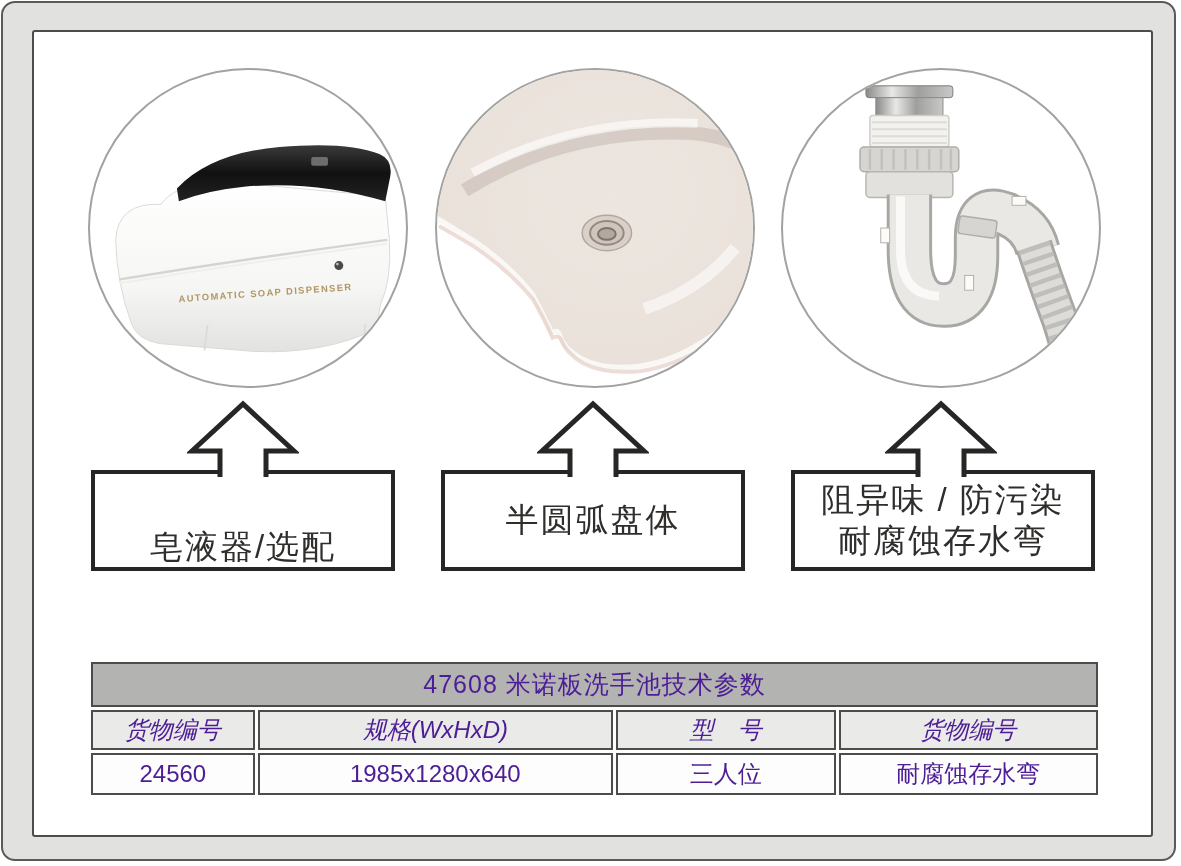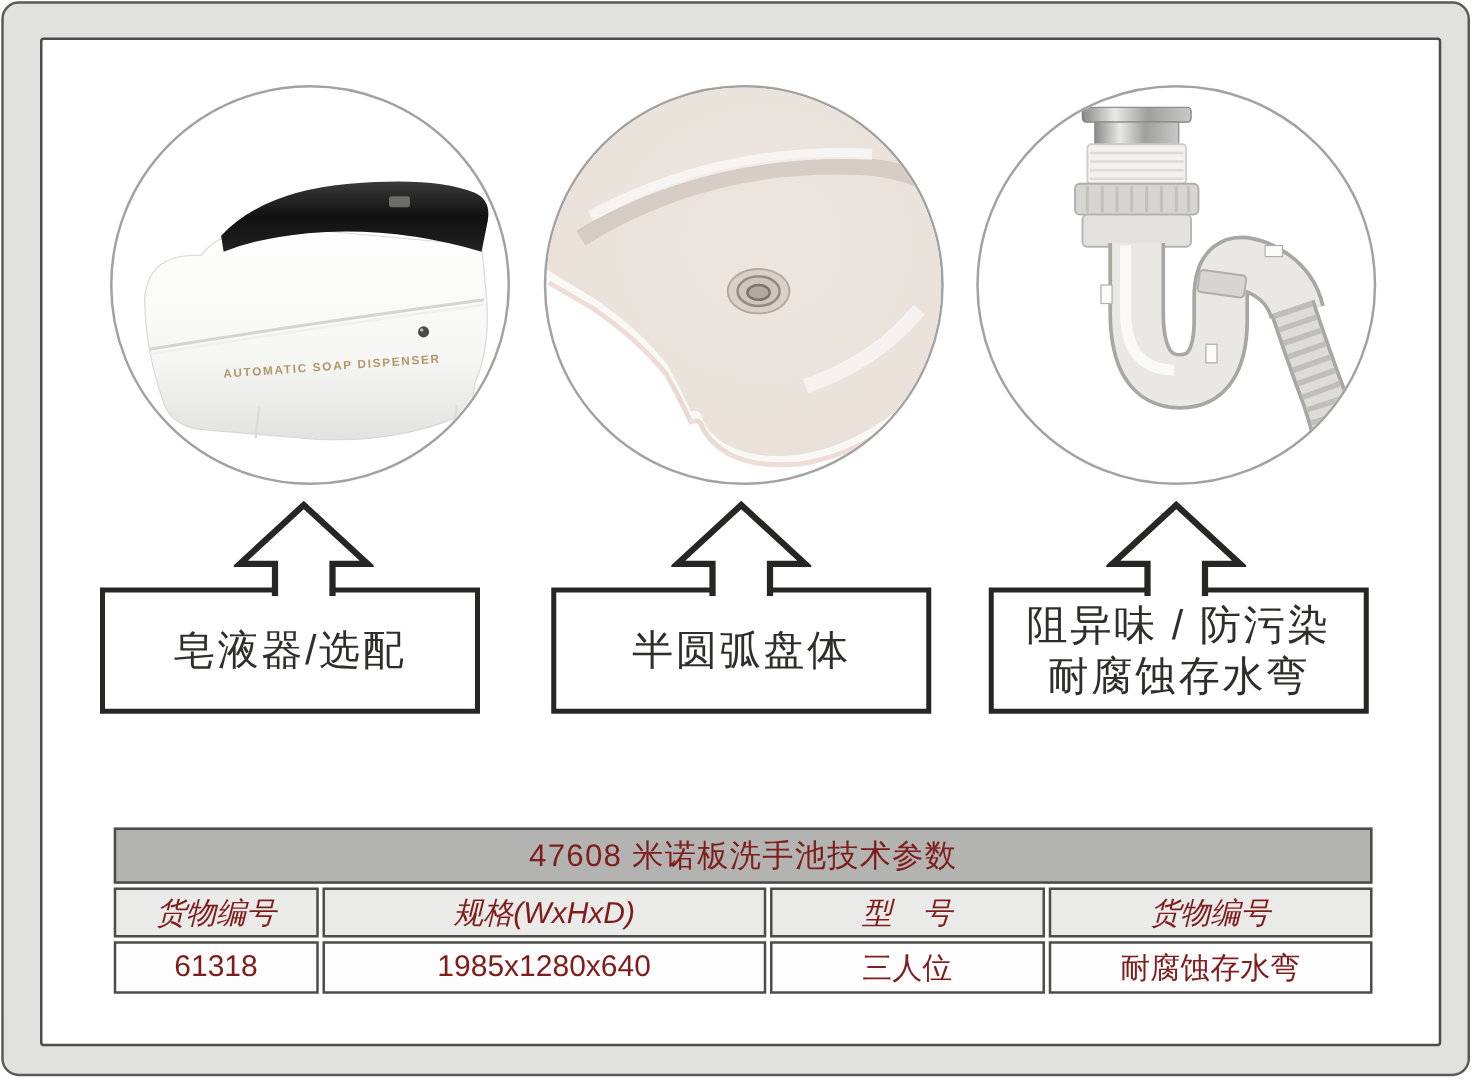--- a/index.html
+++ b/index.html
@@ -32,35 +32,35 @@
   .a1{left:153px;top:367px;}
   .a2{left:503px;top:367px;}
   .a3{left:851px;top:367px;}
 
   .callout-box{
     position:absolute;top:438px;width:304px;height:101px;
     border:4px solid #272624;background:#ffffff;box-sizing:border-box;
     display:flex;flex-direction:column;justify-content:center;align-items:center;
     z-index:1;
   }
-  .b1{left:46px;}
+  .b1{left:57px;justify-content:flex-end;}
   .b2{left:407px;text-align:center;}
   .b3{left:757px;}
   .callout-line{
     font-size:33px;color:#2f2e2c;letter-spacing:2px;line-height:1.22;
     font-weight:400;white-space:nowrap;
   }
 
   table.spec-table{
     position:absolute;left:54px;top:627px;width:1013px;
     border-collapse:separate;border-spacing:3px;table-layout:fixed;
   }
   .spec-table td{
     border:2px solid #4c4c4a;text-align:center;vertical-align:middle;
-    color:#7f1d1d;padding:0 4px;overflow:hidden;white-space:nowrap;
+    color:#4c1d95;padding:0 4px;overflow:hidden;white-space:nowrap;
   }
   td.title-cell{background:#b3b3b2;height:41px;font-size:25px;letter-spacing:1px;}
   td.head-cell{background:#eaeae9;height:36px;font-size:24px;font-style:italic;}
   td.data-cell{background:#fdfdfd;height:38px;font-size:24px;}
 </style>
 </head>
 <body>
 
 <div class="outer-frame">
   <div class="inner-panel">
@@ -181,21 +181,21 @@
         <tr>
           <td class="title-cell" colspan="4">47608 米诺板洗手池技术参数</td>
         </tr>
         <tr>
           <td class="head-cell">货物编号</td>
           <td class="head-cell">规格(WxHxD)</td>
           <td class="head-cell">型　号</td>
           <td class="head-cell">货物编号</td>
         </tr>
         <tr>
-          <td class="data-cell">61318</td>
+          <td class="data-cell">24560</td>
           <td class="data-cell">1985x1280x640</td>
           <td class="data-cell">三人位</td>
           <td class="data-cell">耐腐蚀存水弯</td>
         </tr>
       </tbody>
     </table>
 
   </div>
 </div>
 

